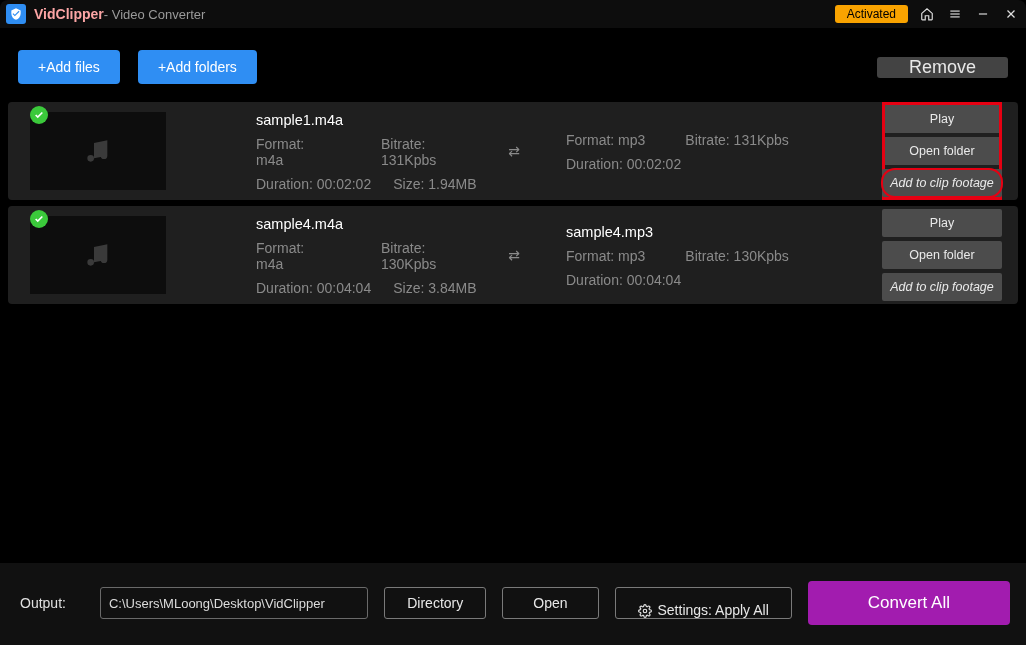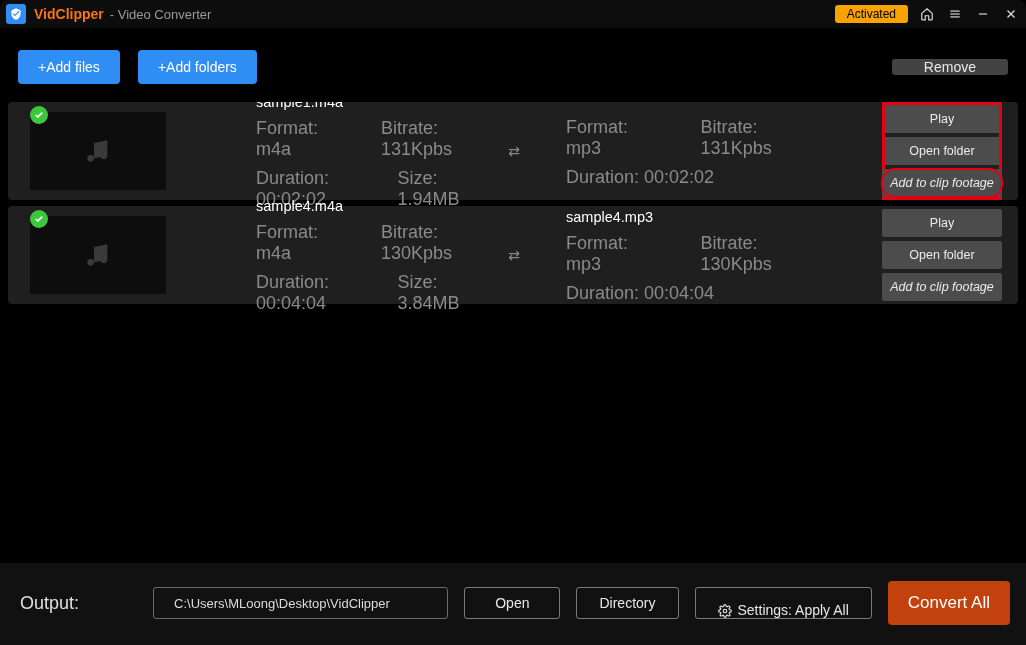--- a/index.html
+++ b/index.html
@@ -3,67 +3,67 @@
 <meta charset="utf-8">
 <style>
   * { box-sizing: border-box; margin: 0; padding: 0; }
   html, body { width: 1026px; height: 645px; overflow: hidden; font-family: "Segoe UI", Arial, sans-serif; background: #000; color: #fff; }
   .window { width: 100%; height: 100%; display: flex; flex-direction: column; background: #000; border-radius: 8px; }
   
   
   .titlebar { height: 28px; display: flex; align-items: center; padding: 0 6px 0 6px; background: #0d0d0d; border-radius: 8px 8px 0 0; }
   .app-icon { width: 20px; height: 20px; background: #2f8ef3; border-radius: 3px; display: flex; align-items: center; justify-content: center; margin-right: 8px; }
   .app-icon svg { width: 14px; height: 14px; }
-  .app-name { font-size: 14px; font-weight: 600; color: #f97316; margin-right: 6px; }
+  .app-name { font-size: 14px; font-weight: 600; color: #fca5a5; }
   .app-sub { font-size: 13px; color: #9a9a9a; }
   .titlebar-right { margin-left: auto; display: flex; align-items: center; gap: 10px; }
   .activated-badge { background: #f9a300; color: #000; font-size: 12px; padding: 2px 12px; border-radius: 3px; font-weight: 500; }
   .win-btn { width: 18px; height: 18px; display: flex; align-items: center; justify-content: center; cursor: pointer; color: #ddd; }
   .win-btn svg { width: 14px; height: 14px; }
   
   
   .toolbar { display: flex; align-items: center; padding: 22px 18px 18px 18px; gap: 18px; background: #000; }
   .btn-blue { background: #2f8ef3; color: #fff; border: none; padding: 9px 20px; font-size: 14px; border-radius: 4px; cursor: pointer; }
-  .btn-gray { background: #434343; color: #e8e8e8; border: none; padding: 0 32px; font-size: 14px; border-radius: 3px; cursor: pointer; }
+  .btn-gray { background: #434343; color: #e8e8e8; border: none; padding: 0 32px; font-size: 18px; border-radius: 3px; cursor: pointer; }
   .toolbar-spacer { flex: 1; }
   
   
   .file-list { flex: 1; padding: 0 8px; overflow-y: auto; background: #000; }
   .file-row { display: flex; align-items: stretch; background: #1f1f1f; border-radius: 4px; margin-bottom: 6px; position: relative; height: 98px; gap: 48px; }
   .thumb-wrap { width: 170px; display: flex; align-items: center; justify-content: center; position: relative; padding: 8px 10px 8px 22px; }
   .thumb { width: 136px; height: 78px; background: #0d0d0d; display: flex; align-items: center; justify-content: center; }
   .thumb svg { width: 32px; height: 32px; color: #3a3a3a; }
   .check-badge { position: absolute; top: 4px; left: 22px; width: 18px; height: 18px; background: #3bc93b; border-radius: 50%; display: flex; align-items: center; justify-content: center; }
   .check-badge svg { width: 10px; height: 10px; color: #fff; }
   
   .file-cols { display: flex; flex: 1; align-items: center; }
   .file-col { padding: 16px 10px 14px 32px; display: flex; flex-direction: column; justify-content: center; gap: 8px; }
   .file-col.src { width: 270px; }
   .file-col.dst { width: 300px; }
   .fname { font-size: 14.5px; color: #fff; }
-  .meta-row { display: flex; gap: 46px; font-size: 18px; color: #8a8a8a; }
+  .meta-row { display: flex; gap: 46px; font-size: 14px; color: #8a8a8a; }
   .meta-row.dst-first { gap: 40px; }
   .arrow-sep { width: 40px; display: flex; align-items: center; justify-content: center; color: #8a8a8a; font-size: 14px; }
   
   .row-actions { width: 156px; display: flex; flex-direction: column; justify-content: center; gap: 4px; margin-right: 28px; margin-left: auto; position: relative; }
   .row-btn { background: #4c4c4c; color: #eaeaea; border: none; height: 28px; font-size: 12.5px; border-radius: 2px; cursor: pointer; width: 120px; align-self: center; }
   .row-btn.wide { width: 120px; font-style: italic; }
   .row-actions.highlight::before { content: ""; position: absolute; inset: 0; border: 3px solid #e60012; pointer-events: none; }
   .row-actions.highlight .row-btn:last-child { position: relative; }
   .row-actions.highlight .row-btn:last-child::after {
     content: ""; position: absolute; inset: -1px -1px -1px -1px; border: 2px solid #e60012; border-radius: 14px; }
   
   
   .bottom { display: flex; align-items: center; padding: 18px 16px 20px 16px; gap: 16px; background: #111; }
-  .out-label { font-size: 18px; color: #e0e0e0; margin-right: 18px; margin-left: 4px; }
-  .out-path { flex: 1; max-width: 318px; background: transparent; border: 1px solid #6a6a6a; border-radius: 3px; height: 32px; color: #dcdcdc; font-size: 13px; padding: 0 20px; margin-left: 40px; }
+  .out-label { font-size: 14px; color: #e0e0e0; margin-right: 18px; margin-left: 4px; }
+  .out-path { flex: 1; max-width: 318px; background: transparent; border: 1px solid #6a6a6a; border-radius: 3px; height: 32px; color: #dcdcdc; font-size: 13px; padding: 0 8px; }
   .bottom-btn { background: transparent; border: 1px solid #7a7a7a; color: #e8e8e8; height: 32px; padding: 0 22px; font-size: 14px; border-radius: 3px; cursor: pointer; }
   .settings-btn { display: inline-flex; align-items: flex-end; gap: 6px; }
   .settings-btn svg { width: 14px; height: 14px; }
-  .convert-btn { margin-left: auto; background: #c2410c; color: #fff; border: none; height: 44px; padding: 0 20px; font-size: 17px; border-radius: 4px; cursor: pointer; }
+  .convert-btn { margin-left: auto; background: #a21caf; color: #fff; border: none; height: 44px; padding: 0 60px; font-size: 17px; border-radius: 4px; cursor: pointer; }
 </style>
 </head>
 <body>
 
 <div class="window">
 
   <div class="titlebar">
     <div class="app-icon">
       <svg viewBox="0 0 24 24" fill="#fff">
           <path d="M12 2L4 6v5c0 5 3.4 9.6 8 11 4.6-1.4 8-6 8-11V6l-8-4zm-2 14l-4-4 1.4-1.4L10 13.2l6.6-6.6L18 8l-8 8z"></path>
@@ -193,22 +193,22 @@
         <button class="row-btn">Open folder</button>
         <button class="row-btn wide">Add to clip footage</button>
       </div>
     </div>
 
   </div>
 
   <div class="bottom">
     <span class="out-label">Output:</span>
     <input class="out-path" value="C:\Users\MLoong\Desktop\VidClipper" style="">
+    <button class="bottom-btn">Directory</button>
     <button class="bottom-btn" style="padding:0 30px">Open</button>
-    <button class="bottom-btn">Directory</button>
     <button class="bottom-btn settings-btn">
       <svg viewBox="0 0 24 24" fill="none" stroke="currentColor" stroke-width="2">
           <circle cx="12" cy="12" r="3"></circle>
           <path d="M19.4 15a1.7 1.7 0 00.3 1.8l.1.1a2 2 0 11-2.8 2.8l-.1-.1a1.7 1.7 0 00-1.8-.3 1.7 1.7 0 00-1 1.5V21a2 2 0 11-4 0v-.1a1.7 1.7 0 00-1-1.5 1.7 1.7 0 00-1.8.3l-.1.1a2 2 0 11-2.8-2.8l.1-.1a1.7 1.7 0 00.3-1.8 1.7 1.7 0 00-1.5-1H3a2 2 0 110-4h.1a1.7 1.7 0 001.5-1 1.7 1.7 0 00-.3-1.8l-.1-.1a2 2 0 112.8-2.8l.1.1a1.7 1.7 0 001.8.3h0a1.7 1.7 0 001-1.5V3a2 2 0 114 0v.1a1.7 1.7 0 001 1.5h0a1.7 1.7 0 001.8-.3l.1-.1a2 2 0 112.8 2.8l-.1.1a1.7 1.7 0 00-.3 1.8v0a1.7 1.7 0 001.5 1H21a2 2 0 110 4h-.1a1.7 1.7 0 00-1.5 1z"></path>
         </svg>
       <span>Settings: Apply All</span>
     </button>
     <button class="convert-btn">Convert All</button>
   </div>
 

